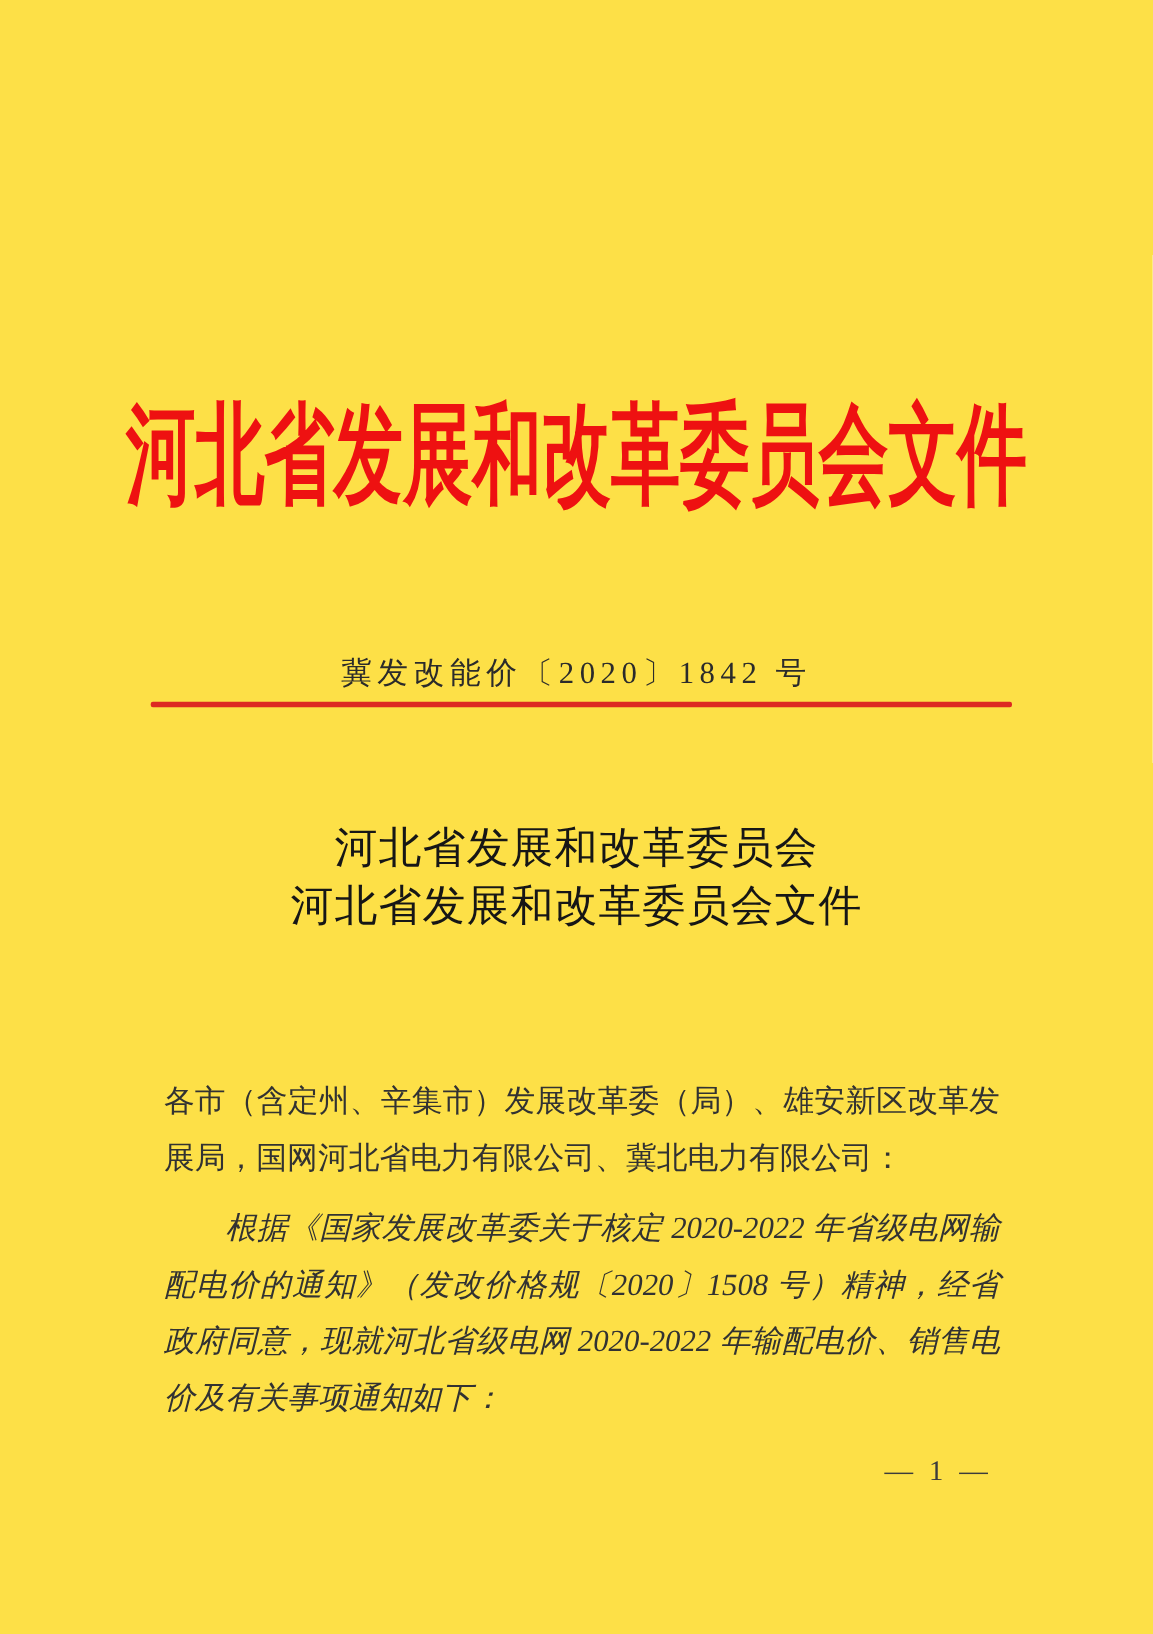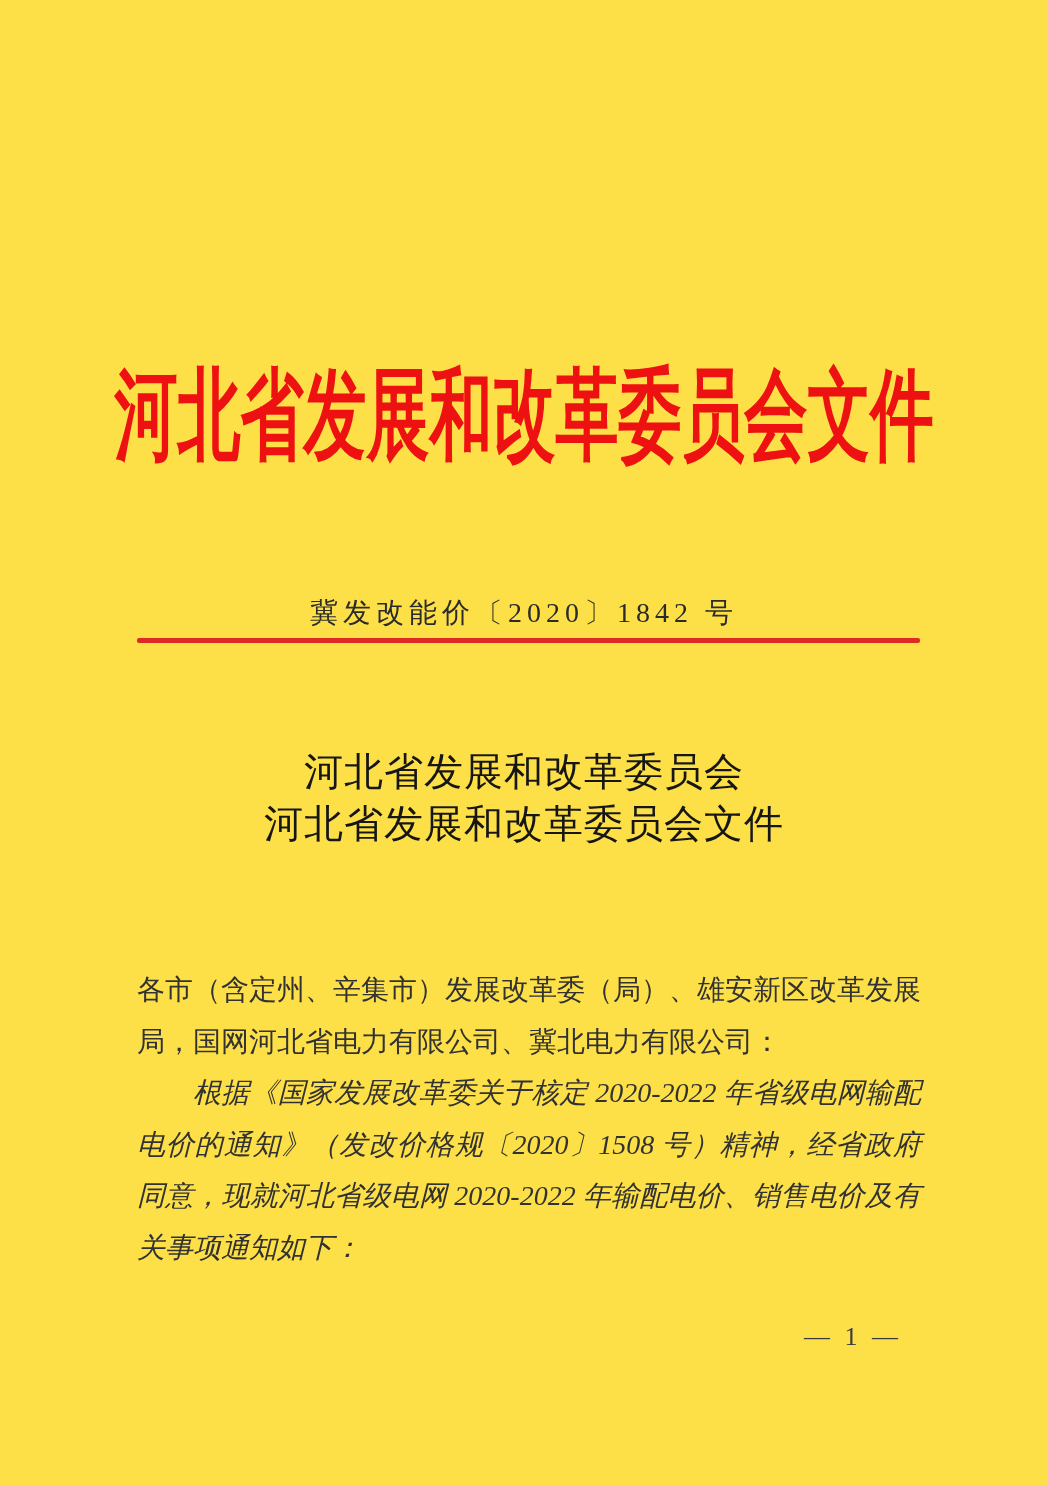--- a/index.html
+++ b/index.html
@@ -65,21 +65,21 @@
   .doc-body {
     position: absolute;
     top: 964px;
     left: 137px;
     width: 784px;
     font-size: 28px;
     line-height: 51.5px;
     color: #323232;
     text-align: justify;
   }
-  .doc-body p { margin: 0; }
+  .doc-body p { margin: 12px; }
   .doc-body p.indented { text-indent: 2em; font-style: italic; }
   .page-number {
     position: absolute;
     top: 1322px;
     left: 798px;
     width: 110px;
     text-align: center;
     font-size: 26px;
     color: #3c3c3c;
     letter-spacing: 4px;

